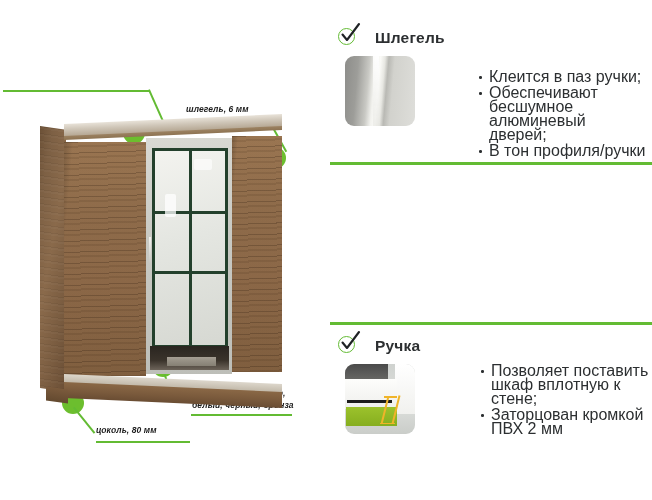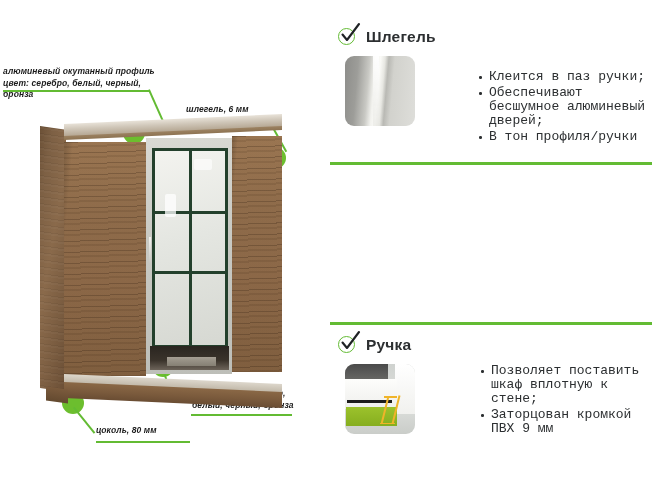--- a/index.html
+++ b/index.html
@@ -110,21 +110,21 @@
     background:linear-gradient(180deg,#7b5b3d,#63492f);transform:skewY(8deg);
   }
 
   
   #right-panel{position:absolute;left:330px;top:0;width:322px;height:500px;}
   .section{position:absolute;left:0;width:322px;}
   #section-0{top:20px;height:140px;}
   #section-1{top:168px;height:152px;}
   #section-2{top:328px;height:150px;}
 
-  .sec-head{position:absolute;left:8px;top:8px;display:flex;align-items:flex-start;gap:9px;}
+  .sec-head{position:absolute;left:8px;top:8px;display:flex;align-items:center;gap:18px;}
   .check-icon{position:relative;width:19px;height:19px;flex:0 0 19px;}
   .check-icon .ring{
     position:absolute;left:0;top:0;width:17px;height:17px;border-radius:50%;
     border:1.6px solid #63bb33;box-sizing:border-box;
   }
   .check-icon svg{position:absolute;left:1px;top:-3px;overflow:visible;}
   .sec-title{
     font-size:15.5px;font-weight:bold;color:#2c2f31;letter-spacing:.2px;
   }
 
@@ -164,39 +164,37 @@
   .t2-wall{position:absolute;right:0;top:0;width:28%;height:72%;
     background:linear-gradient(180deg,#ffffff,#f1f1ee);}
   .t2-line{position:absolute;background:#f0b429;}
 
   .bullets{position:absolute;list-style:none;margin:0;padding:0;}
   #bullets-0{left:148px;top:50px;width:168px;}
   #bullets-1{left:150px;top:58px;width:166px;}
   #bullets-2{left:150px;top:36px;width:170px;}
   .bullets li{
     position:relative;padding-left:11px;margin-bottom:2px;
-    font-size:13px;line-height:14px;color:#2c2f31;font-family:Liberation Mono, monospace;
+    font-size:16px;line-height:14px;color:#2c2f31;
   }
   .bullets li:before{
     content:"";position:absolute;left:1px;top:6px;
     width:2.6px;height:2.6px;border-radius:50%;background:#2c2f31;
   }
   .divider{position:absolute;left:0;width:322px;height:2.5px;background:#63bb33;}
   #divider-0{top:162px;}
   #divider-1{top:322px;}
 </style>
 </head>
 <body>
 
 <div id="page">
 
   <div id="left-panel">
 
-    <div class="callout" id="callout-profile">алюминевый окутанный профиль
-цвет: серебро, белый, черный, бронза</div>
     <div class="lead lead-h" style="left:3px;top:90px;width:146px;"></div>
     <div class="lead" style="left:148px;top:90px;width:2px;height:34px;transform:rotate(-24deg);transform-origin:top left;"></div>
     <div class="dot" style="left:123px;top:122px;"></div>
 
     <div class="callout" id="callout-shlegel">шлегель, 6 мм</div>
     <div class="lead lead-h" style="left:186px;top:119px;width:82px;"></div>
     <div class="lead" style="left:267px;top:119px;width:2px;height:38px;transform:rotate(-29deg);transform-origin:top left;"></div>
     <div class="dot" style="left:264px;top:147px;"></div>
 
     <div class="dot" style="left:152px;top:355px;"></div>
@@ -280,18 +278,18 @@
         <span class="t2-body"></span>
         <span class="t2-slot"></span>
         <span class="t2-green"></span>
         <span class="t2-line" style="left:56%;top:46%;width:1.5px;height:40%;transform:rotate(14deg);"></span>
         <span class="t2-line" style="left:72%;top:44%;width:1.5px;height:42%;transform:rotate(14deg);"></span>
         <span class="t2-line" style="left:56%;top:46%;width:18%;height:1.5px;"></span>
         <span class="t2-line" style="left:50%;top:84%;width:22%;height:1.5px;"></span>
       </div>
       <ul class="bullets" id="bullets-2">
         <li>Позволяет поставить шкаф вплотную к стене;</li>
-        <li>Заторцован кромкой ПВХ 9 мм</li>
+        <li>Заторцован кромкой ПВХ 2 мм</li>
       </ul>
     </div>
 
   </div>
 </div>
 
 </body></html>

